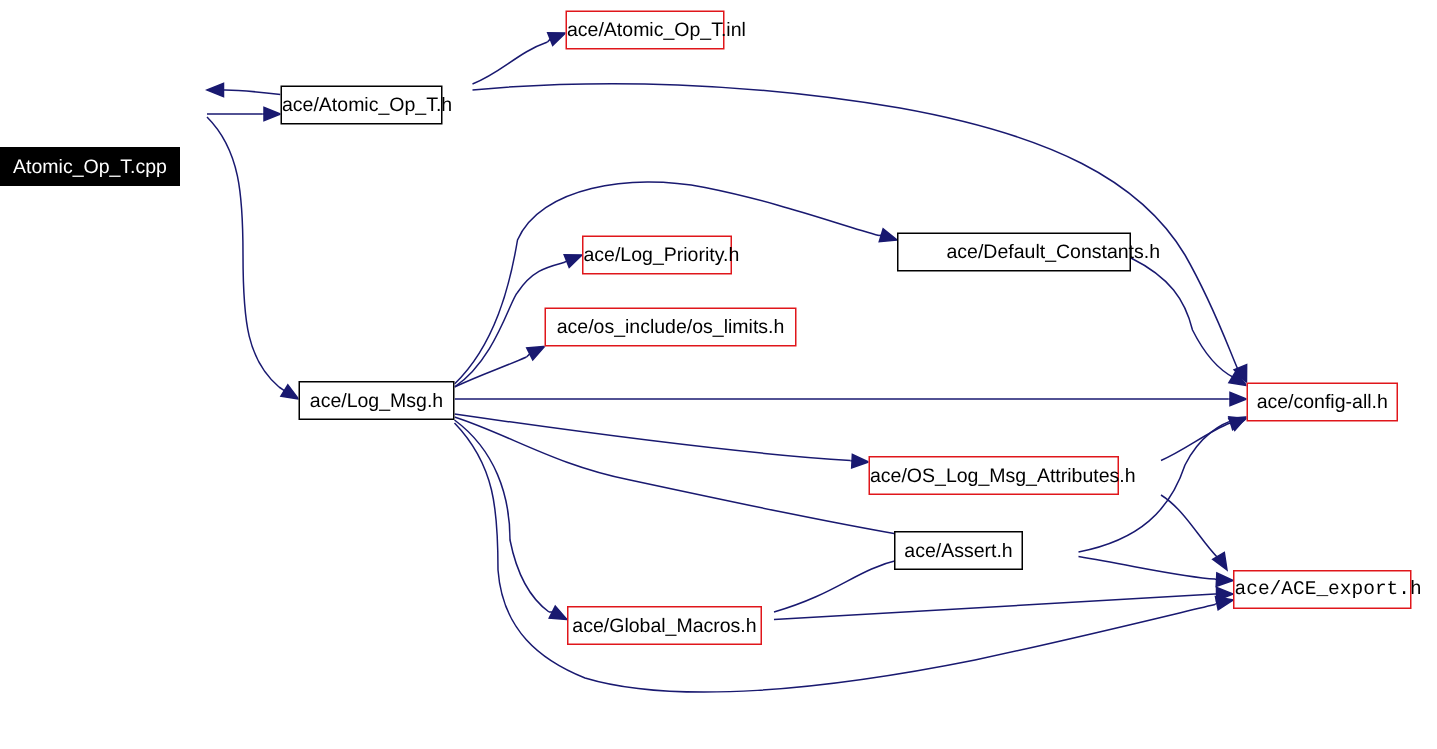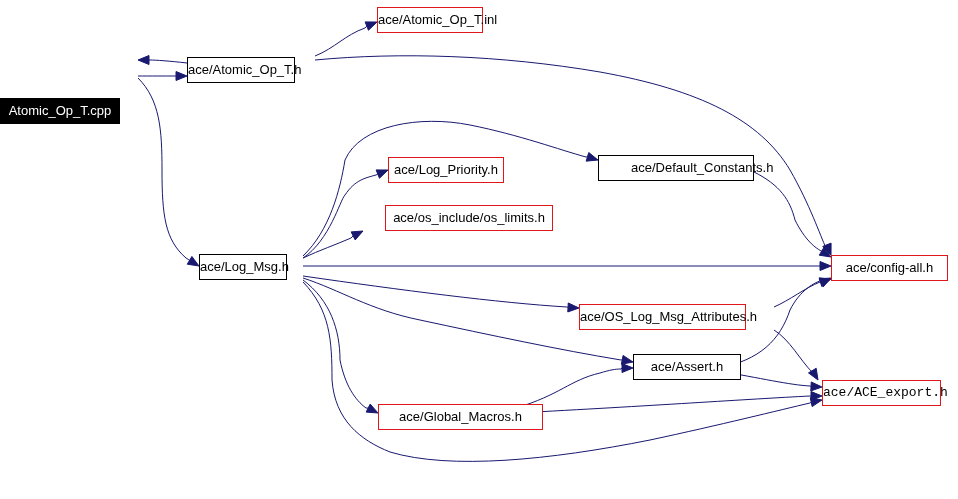--- a/index.html
+++ b/index.html
@@ -79,21 +79,21 @@
       <line x1="621" y1="369" x2="622" y2="368" class="edge"></line>
       <path d="M516,413 C650,406 750,399 810,396" class="edge"></path>
       <polygon points="822,396 811,400.5 811,391.5" class="arrow"></polygon>
       <line x1="810" y1="396" x2="811" y2="396" class="edge"></line>
     </g>
 </svg>
 
 <div class="node root" style="left:0;top:57px;width:120px;margin-top:41px;">Atomic_Op_T.cpp</div>
 <div class="node" style="left:187px;top:57px;width:108px;">ace/Atomic_Op_T.h</div>
 <div class="node red" style="left:377px;top:7px;width:106px;">ace/Atomic_Op_T.inl</div>
-<div class="node" style="left:199px;top:254px;width:88px;">ace/Log_Msg.h</div>
-<div class="node red" style="left:388px;top:157px;width:116px;">ace/Log_Priority.h</div>
-<div class="node red" style="left:363px;top:205px;width:168px;margin-left:22px;">ace/os_include/os_limits.h</div>
+<div class="node" style="left:199px;top:254px;width:104px;">ace/Log_Msg.h</div>
+<div class="node red" style="left:388px;top:157px;width:100px;">ace/Log_Priority.h</div>
+<div class="node red" style="left:363px;top:205px;width:168px;">ace/os_include/os_limits.h</div>
 <div class="node" style="left:598px;top:155px;width:156px;padding-left:32px;">ace/Default_Constants.h</div>
-<div class="node red" style="left:831px;top:255px;width:117px;">ace/config-all.h</div>
+<div class="node red" style="left:831px;top:255px;width:101px;">ace/config-all.h</div>
 <div class="node red" style="left:579px;top:304px;width:167px;">ace/OS_Log_Msg_Attributes.h</div>
-<div class="node" style="left:633px;top:354px;width:108px;">ace/Assert.h</div>
-<div class="node red" style="left:378px;top:404px;width:165px;">ace/Global_Macros.h</div>
+<div class="node" style="left:596px;top:354px;width:86px;">ace/Assert.h</div>
+<div class="node red" style="left:378px;top:404px;width:130px;">ace/Global_Macros.h</div>
 <div class="node red" style="left:822px;top:380px;width:119px;font-family:Liberation Mono, monospace;">ace/ACE_export.h</div>
 
 </body></html>

